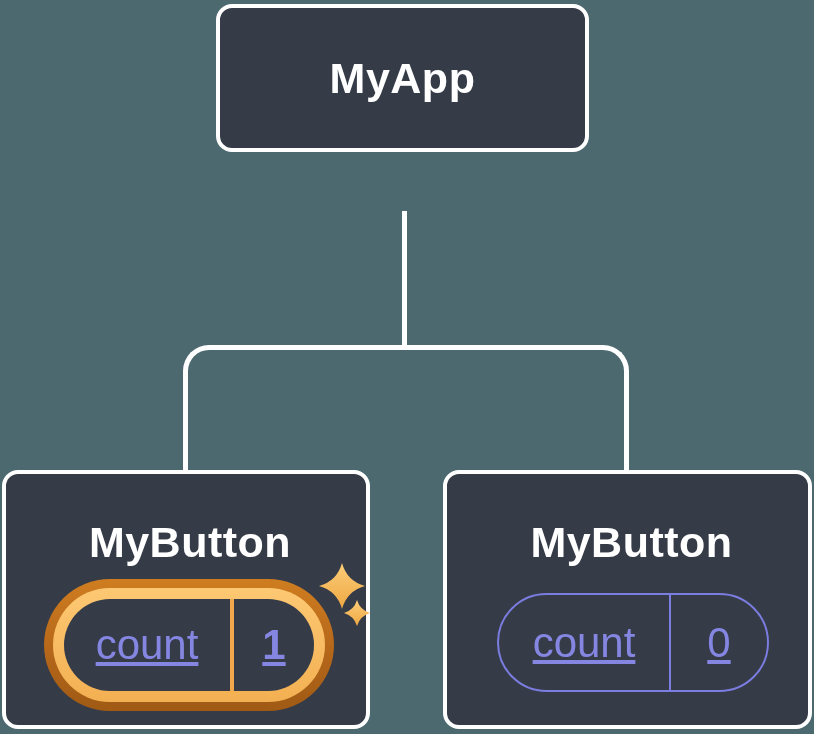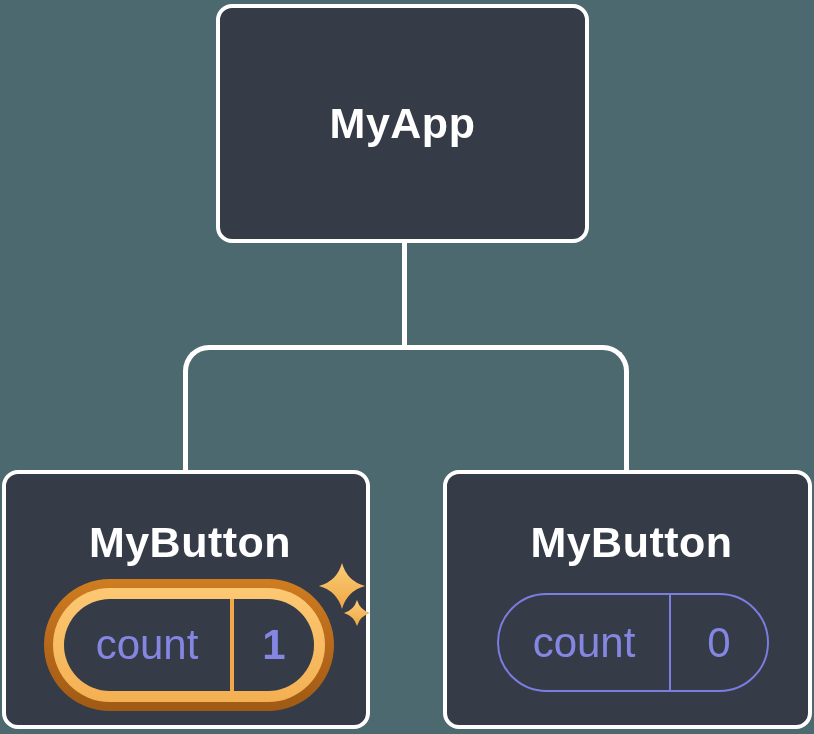--- a/index.html
+++ b/index.html
@@ -15,21 +15,21 @@
   }
 
   
   .node {
     position: absolute;
     background: #353b47;
     border: 4px solid #ffffff;
     border-radius: 16px;
   }
   .node-root {
-    left: 216px; top: 4px; width: 373px; height: 239px;
+    left: 216px; top: 4px; width: 373px; height: 148px;
     display: flex; align-items: center; justify-content: center;
   }
   .node-child-left  { left: 2px;   top: 470px; width: 368px; height: 259px; }
   .node-child-right { left: 443px; top: 470px; width: 369px; height: 259px; }
 
   .node-title {
     color: #ffffff;
     font-size: 43px;
     font-weight: 700;
     letter-spacing: 0.5px;
@@ -56,20 +56,21 @@
     border-bottom: none;
     border-radius: 26px 26px 0 0;
     background: transparent;
   }
 
   
   .pill-text {
     color: #8486e2;
     font-size: 42px;
     white-space: nowrap;
+    text-decoration: underline;
   }
   .pill-val-bold { font-weight: 700; }
 
   
   .pill-hl-outer {
     position: absolute;
     left: 38px; top: 105px;
     width: 290px; height: 132px;
     border-radius: 66px;
     background: linear-gradient(180deg, #cf7d20 0%, #b5671a 55%, #a05a14 100%);

